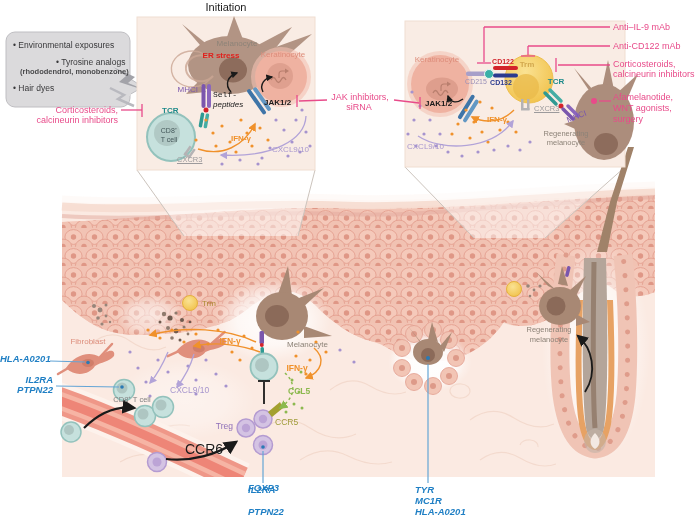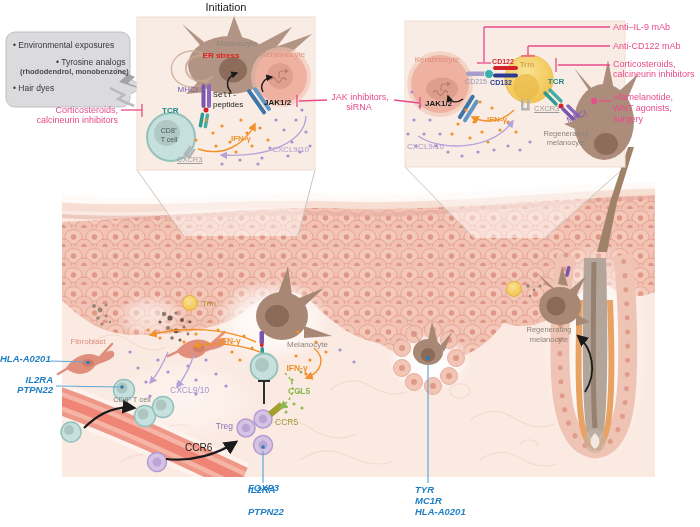--- a/index.html
+++ b/index.html
@@ -22,21 +22,21 @@
   .salmon{color:#dd8d7b;}
   .green{color:#8cb94f;font-weight:700;}
   .olive{color:#9f9c38;}
   .redT{color:#d3222a;font-weight:700;}
   .navy{color:#2b3a8f;font-weight:700;}
   .black{color:#1a1a1a;}
   .bold{font-weight:700;}
   .dkteal{color:#44585a;}
   .tan{color:#d2a84e;font-weight:700;}
   .erred{color:#e0201c;font-weight:700;}
-  .s7{font-size:7px;} .s75{font-size:7.5px;} .s85{font-size:8.5px;} .s9{font-size:10px;}
+  .s7{font-size:7px;} .s75{font-size:7.5px;} .s85{font-size:8.5px;} .s9{font-size:14px;}
   .boxitem{color:#38383a;font-size:8.5px;}
   .boxitem::before{content:"\2022  ";}
   .boxsub{color:#4a4a4c;font-size:7.5px;}
 </style>
 </head>
 <body>
 
 <div id="fig">
 
 <svg id="art" width="700" height="527" viewBox="0 0 700 527">
@@ -584,21 +584,21 @@
 <div class="lbl boxitem" style="left:13px;top:58px;margin-left:43px;">Tyrosine analogs</div>
 <div class="lbl boxsub" style="left:20px;top:68px;font-weight:bold;">(rhododendrol, monobenzone)</div>
 <div class="lbl boxitem" style="left:13px;top:84px;">Hair dyes</div>
 
 <div class="lbl grayT c" style="left:237px;top:40px;">Melanocyte</div>
 <div class="lbl erred c" style="left:221px;top:52px;">ER stress</div>
 <div class="lbl salmon c" style="left:283px;top:51px;">Keratinocyte</div>
 <div class="lbl mhc r" style="left:168px;top:86px;width:30px;">MHCI</div>
 <div class="lbl teal" style="left:162px;top:107px;">TCR</div>
 <div class="lbl black" style="left:213px;top:91px;font-family:Liberation Mono, monospace;">Self-</div>
-<div class="lbl black" style="left:213px;top:101px;">peptides</div>
+<div class="lbl black" style="left:213px;top:101px;font-style:italic;">peptides</div>
 <div class="lbl black bold" style="left:264px;top:99px;">JAK1/2</div>
 <div class="lbl dkteal s7 c" style="left:169px;top:127px;">CD8⁺</div>
 <div class="lbl dkteal s7 c" style="left:169px;top:136px;">T cell</div>
 <div class="lbl gray2 s75" style="left:177px;top:156px;">CXCR3</div>
 <div class="lbl orange c" style="left:241px;top:135px;">IFN-γ</div>
 <div class="lbl purpleT" style="left:272px;top:146px;">CXCL9/10</div>
 
 <div class="lbl salmon c" style="left:437px;top:56px;">Keratinocyte</div>
 <div class="lbl black bold" style="left:425px;top:100px;">JAK1/2</div>
 <div class="lbl s7 c" style="left:476px;top:78px;color:#9a90b8;">CD215</div>

